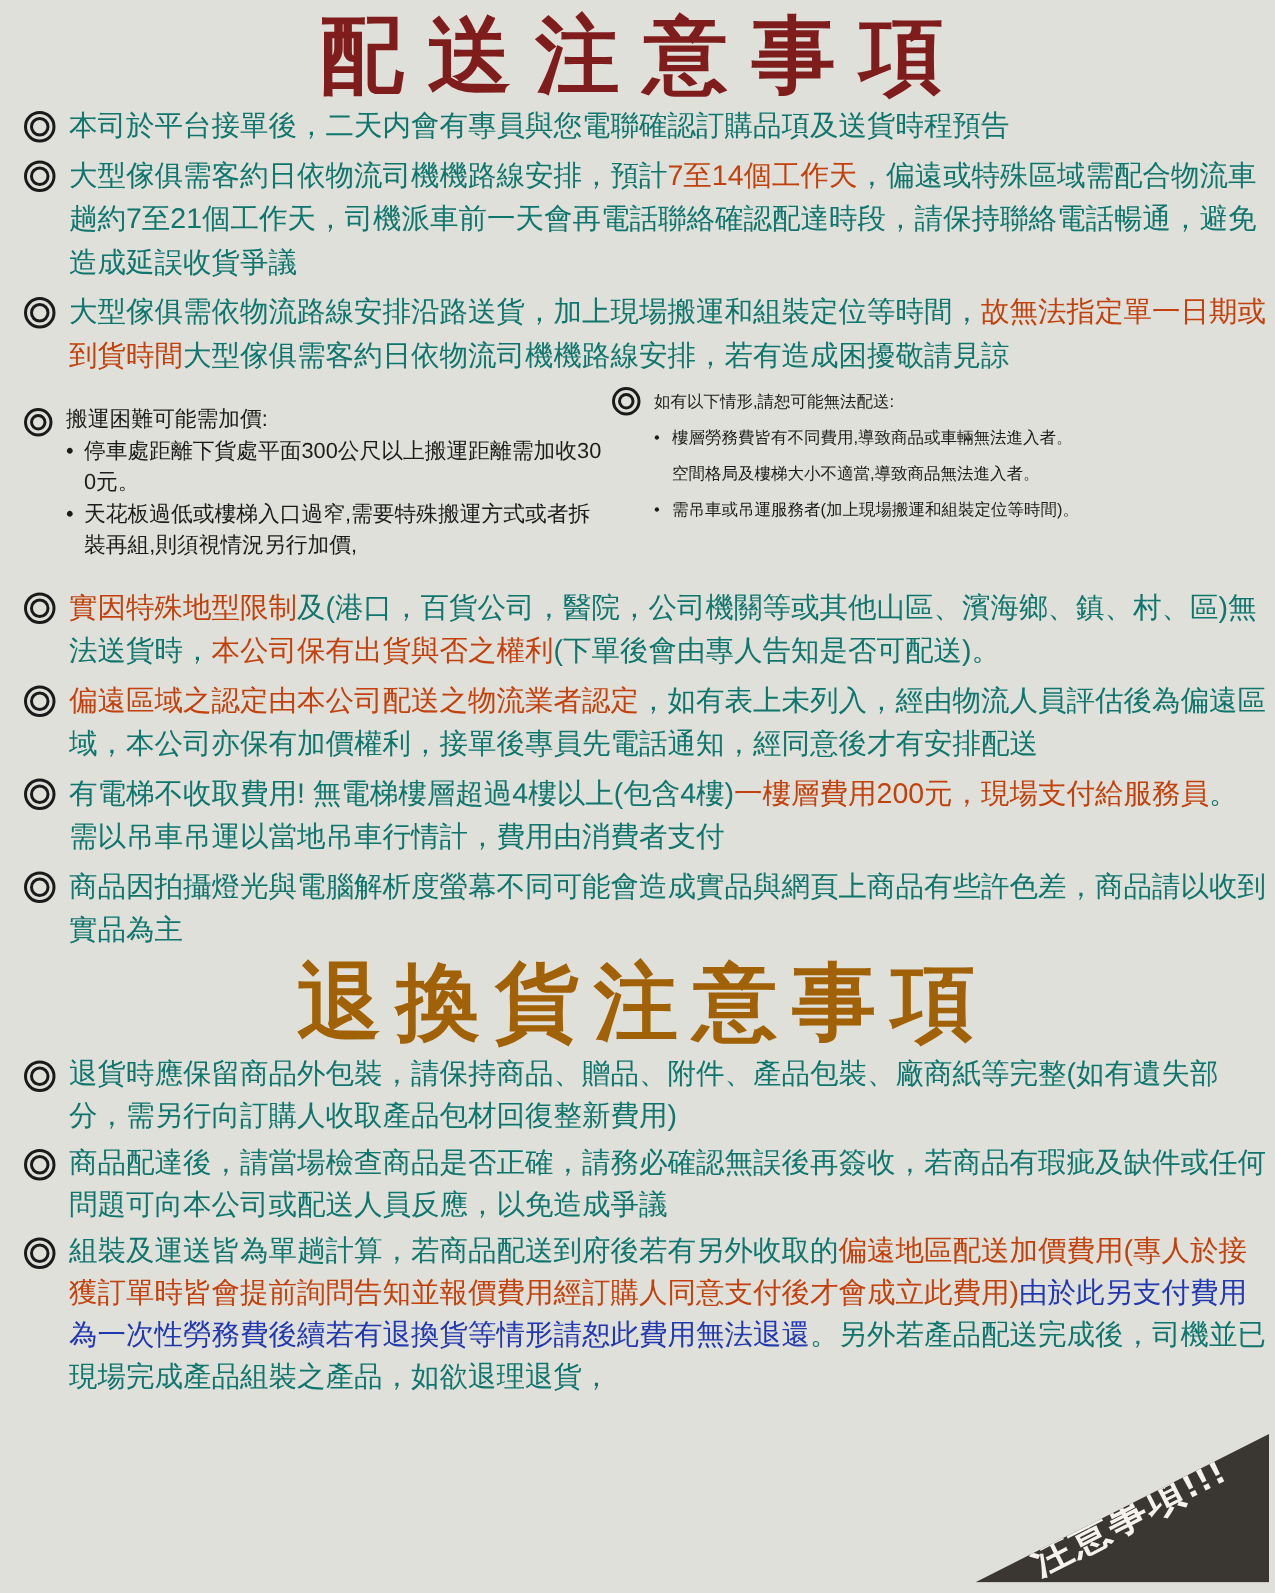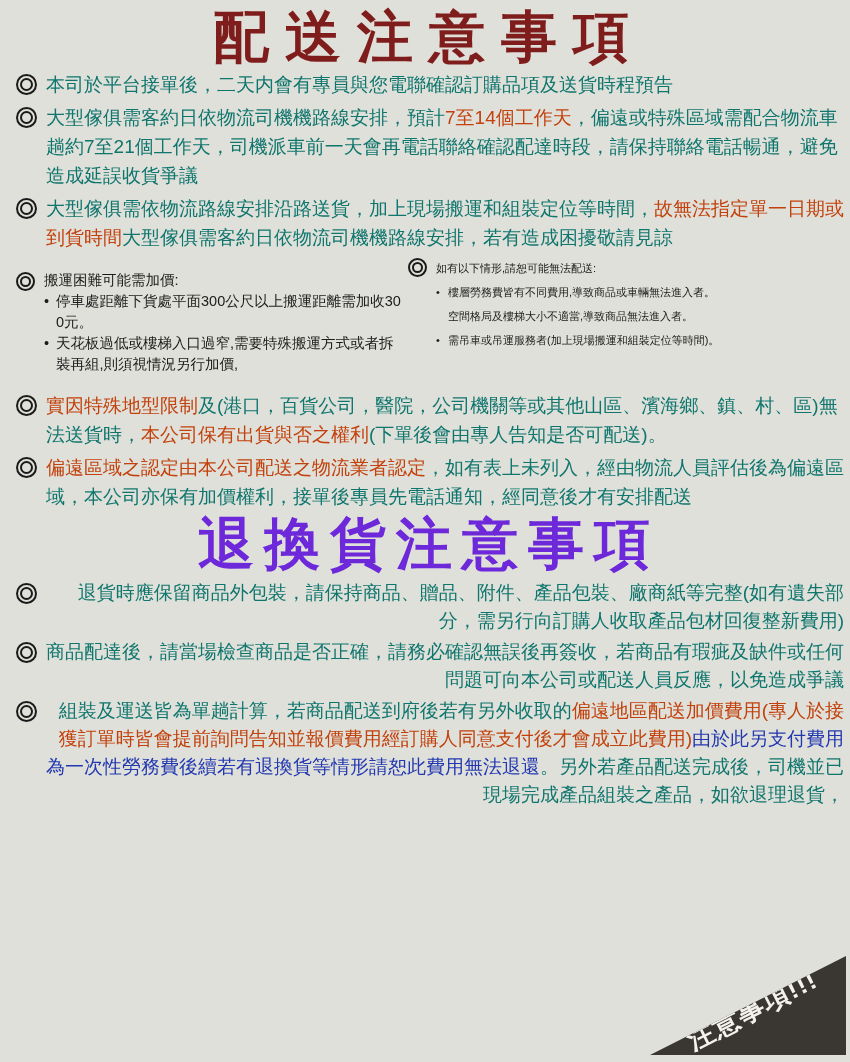--- a/index.html
+++ b/index.html
@@ -8,34 +8,34 @@
     background:#e0e0da;
     font-family:"Liberation Sans","DejaVu Sans",sans-serif;
     color:#1b1b1b;
   }
   .page{position:relative;width:850px;height:1062px;padding:4px 6px 0 14px;box-sizing:border-box;}
   .title{
     text-align:center;font-weight:bold;margin:0;
     font-size:56px;line-height:58px;
   }
   .title.red{color:#7f1d1d;letter-spacing:16px;padding-top:4px;margin-bottom:4px;}
-  .title.blue{color:#6d28d9;letter-spacing:10px;margin-top:2px;margin-bottom:6px;}
+  .title.blue{color:#a16207;letter-spacing:10px;margin-top:2px;margin-bottom:6px;}
   .item{display:flex;align-items:flex-start;margin-bottom:4px;}
   .ring{
     flex:0 0 auto;width:17px;height:17px;margin:4px 9px 0 2px;
     border:2px solid #1a1a1a;border-radius:50%;position:relative;
   }
   .ring::after{
     content:"";position:absolute;inset:2px;
     border:2px solid #1a1a1a;border-radius:50%;
   }
   .txt{margin:0;flex:1 1 auto;word-break:break-all;}
   .sec-d .txt{font-size:19px;line-height:29px;}
   .sec-r .txt{font-size:19px;line-height:28px;}
-  .sec-r .item{margin-bottom:3px;text-align:right;}
+  .sec-r .item{margin-bottom:3px;}
   .c-k{color:#0f766e;}
   .c-r{color:#c2410c;}
   .c-b{color:#2238b0;}
   .twocol{display:flex;margin-bottom:12px;}
   .col-left{flex:0 0 392px;margin-top:14px;}
   .col-right{flex:1 1 auto;}
   .col-left .txt{font-size:14.5px;line-height:21px;}
   .col-right .txt{font-size:11px;line-height:24px;}
   .col-left .ring,.col-right .ring{width:15px;height:15px;margin-top:2px;}
   .subline{display:flex;}
@@ -121,22 +121,30 @@
     <div class="item">
       <span class="ring"></span>
       <p class="txt"><span class="c-r">實因特殊地型限制</span><span class="c-k">及(港口，百貨公司，醫院，公司機關等或其他山區、濱海鄉、鎮、村、區)無法送貨時，</span><span class="c-r">本公司保有出貨與否之權利</span><span class="c-k">(下單後會由專人告知是否可配送)。</span></p>
     </div>
 
     <div class="item">
       <span class="ring"></span>
       <p class="txt"><span class="c-r">偏遠區域之認定由本公司配送之物流業者認定</span><span class="c-k">，如有表上未列入，經由物流人員評估後為偏遠區域，本公司亦保有加價權利，接單後專員先電話通知，經同意後才有安排配送</span></p>
     </div>
 
+    <div class="item">
+      <span class="ring"></span>
+      <p class="txt"><span class="c-k">有電梯不收取費用! 無電梯樓層超過4樓以上(包含4樓)</span><span class="c-r">一樓層費用200元，現場支付給服務員</span><span class="c-k">。需以吊車吊運以當地吊車行情計，費用由消費者支付</span></p>
+    </div>
 
 
+    <div class="item">
+      <span class="ring"></span>
+      <p class="txt"><span class="c-k">商品因拍攝燈光與電腦解析度螢幕不同可能會造成實品與網頁上商品有些許色差，商品請以收到實品為主</span></p>
+    </div>
 
 
   </div>
 
   <h1 class="title blue">退換貨注意事項</h1>
 
   <div class="sec-r">
 
     <div class="item">
       <span class="ring"></span>

